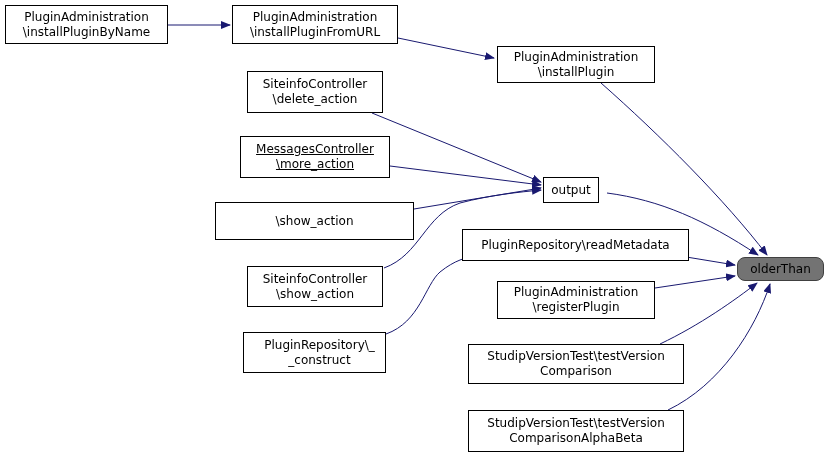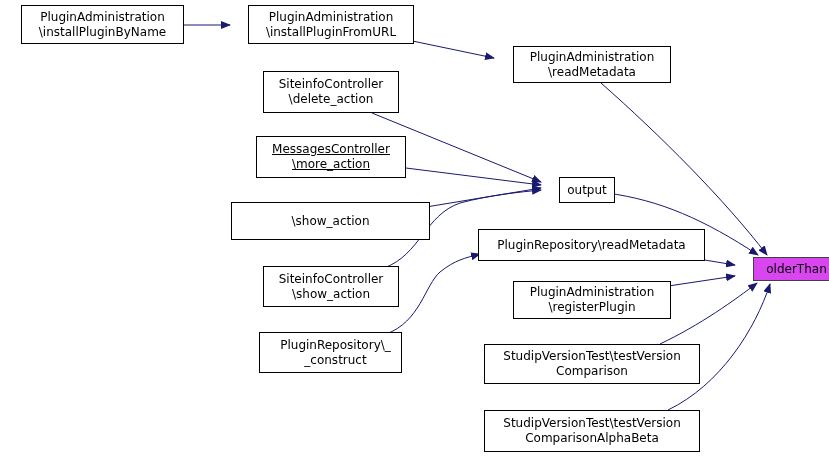--- a/index.html
+++ b/index.html
@@ -4,23 +4,23 @@
 <style>
   html, body { margin: 0; padding: 0; background: #ffffff; }
   body { width: 829px; height: 456px; position: relative; overflow: hidden;
          font-family: "DejaVu Sans", sans-serif; }
   svg { position: absolute; left: 0; top: 0; }
   .node {
     position: absolute; box-sizing: border-box;
     border: 1px solid #000000; background: #ffffff;
     font-size: 12px; line-height: 15px; color: #000000;
     display: flex; flex-direction: column; align-items: center; justify-content: center;
-    text-align: center; white-space: nowrap; cursor: pointer; margin-left: 16px;
+    text-align: center; white-space: nowrap; cursor: pointer;
   }
-  .node.target { background: #d946ef; border-color: #404040; cursor: default; }
+  .node.target { background: #737373; border-color: #404040; cursor: default; border-radius: 8px; }
   .node span { display: block; }
 </style>
 </head>
 <body>
 
 <svg id="edges" width="829" height="456" viewBox="0 0 829 456">
   <defs>
     <marker id="arrow" markerWidth="10" markerHeight="8" refX="9" refY="4" orient="auto" markerUnits="userSpaceOnUse">
       <path d="M0,0 L10,4 L0,8 Z" fill="#191970"></path>
     </marker>
@@ -44,21 +44,21 @@
     <div class="node" style="left: 5px; top: 5px; width: 163px; height: 39px;">
       <span>PluginAdministration</span>
       <span>\installPluginByName</span>
     </div>
     <div class="node" style="left: 232px; top: 5px; width: 166px; height: 39px;">
       <span>PluginAdministration</span>
       <span>\installPluginFromURL</span>
     </div>
     <div class="node" style="left: 497px; top: 46px; width: 158px; height: 37px;">
       <span>PluginAdministration</span>
-      <span>\readMetadata</span>
+      <span>\installPlugin</span>
     </div>
     <div class="node" style="left: 247px; top: 71px; width: 136px; height: 42px;">
       <span>SiteinfoController</span>
       <span>\delete_action</span>
     </div>
     <div class="node" style="left: 240px; top: 136px; width: 150px; height: 42px; text-decoration: underline;">
       <span>MessagesController</span>
       <span>\more_action</span>
     </div>
     <div class="node" style="left: 215px; top: 202px; width: 199px; height: 38px;">

